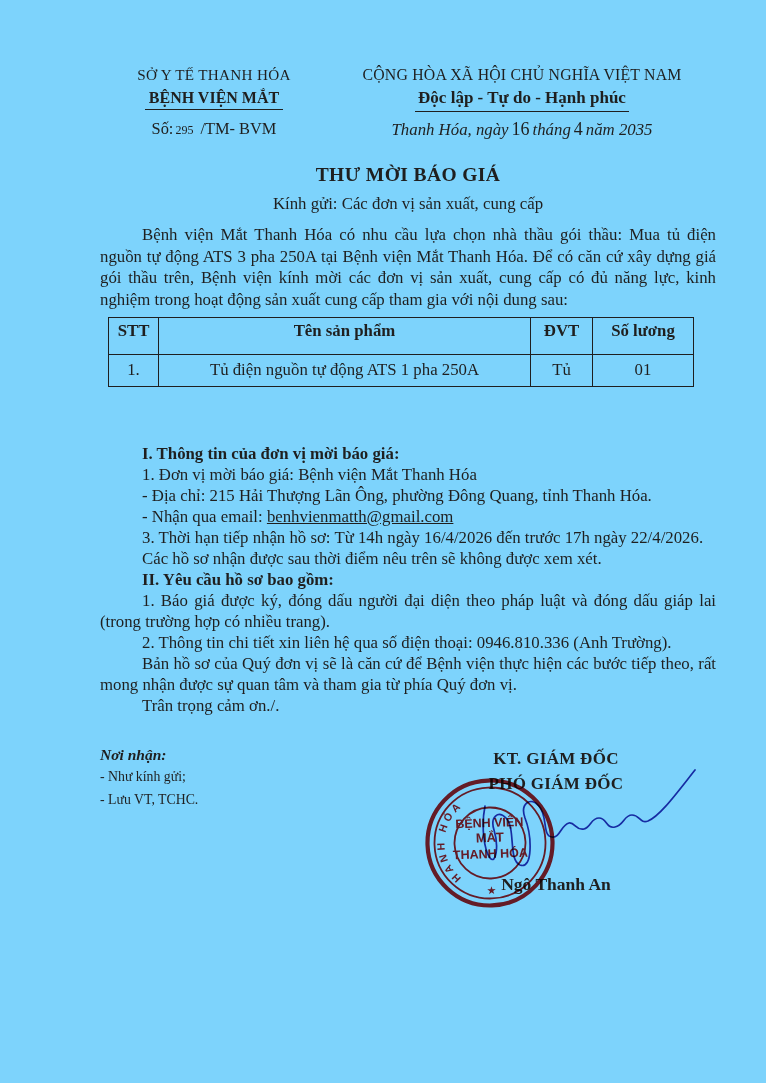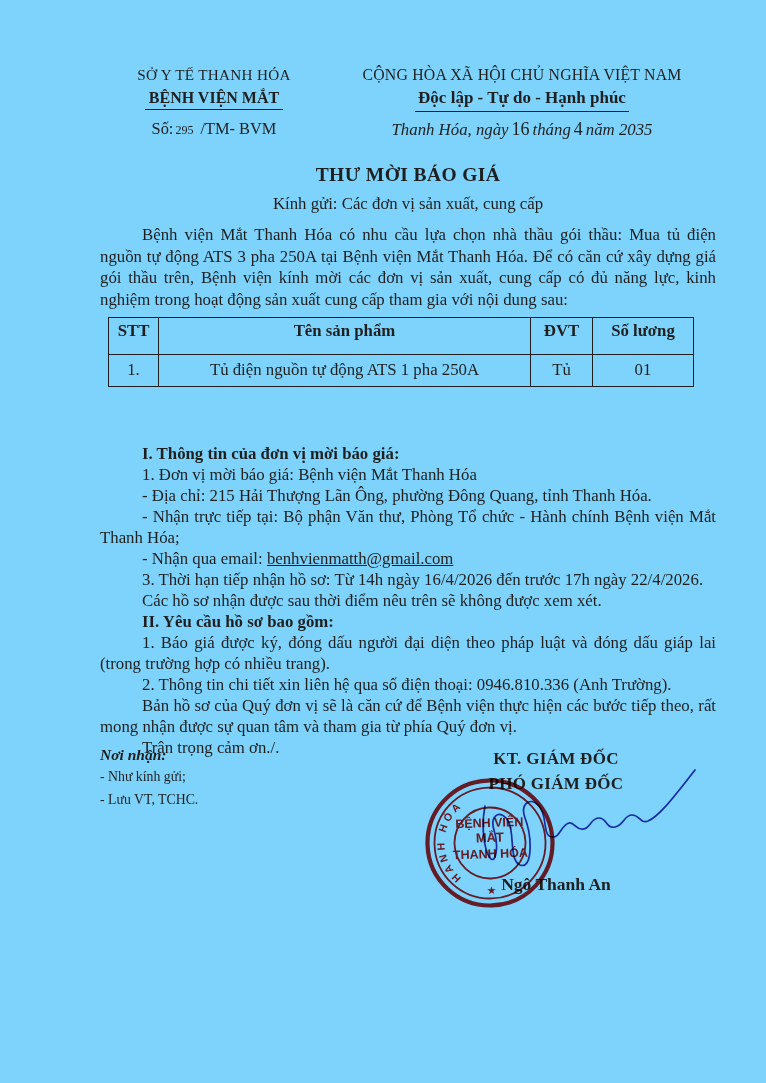--- a/index.html
+++ b/index.html
@@ -97,21 +97,20 @@
           <td>01</td>
         </tr>
       </tbody>
     </table>
   </div>
 
   <div class="abs body">
     <p class="bold">I. Thông tin của đơn vị mời báo giá:</p>
     <p>1. Đơn vị mời báo giá: Bệnh viện Mắt Thanh Hóa</p>
     <p>- Địa chỉ: 215 Hải Thượng Lãn Ông, phường Đông Quang, tỉnh Thanh Hóa.</p>
-    <p>- Nhận trực tiếp tại: Bộ phận Văn thư, Phòng Tổ chức - Hành chính Bệnh viện Mắt Thanh Hóa;</p>
     <p><span>- Nhận qua email: </span><span class="email">benhvienmatth@gmail.com</span></p>
     <p>3. Thời hạn tiếp nhận hồ sơ: Từ 14h ngày 16/4/2026 đến trước 17h ngày 22/4/2026.</p>
     <p>Các hồ sơ nhận được sau thời điểm nêu trên sẽ không được xem xét.</p>
     <p class="bold">II. Yêu cầu hồ sơ bao gồm:</p>
     <p>1. Báo giá được ký, đóng dấu người đại diện theo pháp luật và đóng dấu giáp lai (trong trường hợp có nhiều trang).</p>
     <p>2. Thông tin chi tiết xin liên hệ qua số điện thoại: 0946.810.336 (Anh Trường).</p>
     <p>Bản hồ sơ của Quý đơn vị sẽ là căn cứ để Bệnh viện thực hiện các bước tiếp theo, rất mong nhận được sự quan tâm và tham gia từ phía Quý đơn vị.</p>
     <p>Trân trọng cảm ơn./.</p>
   </div>
 

